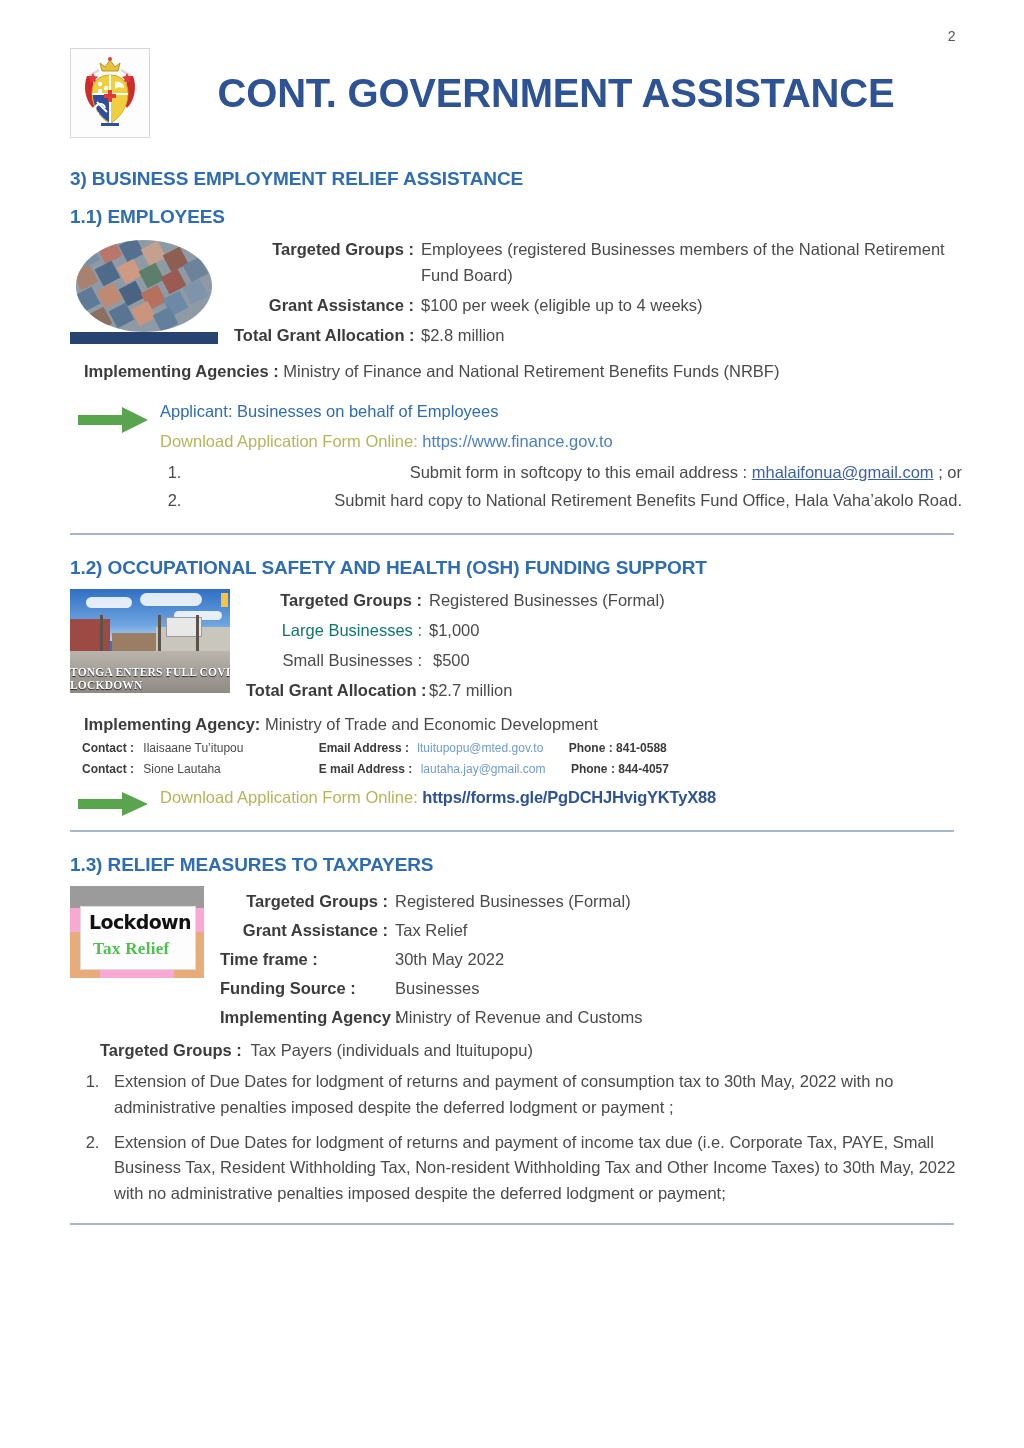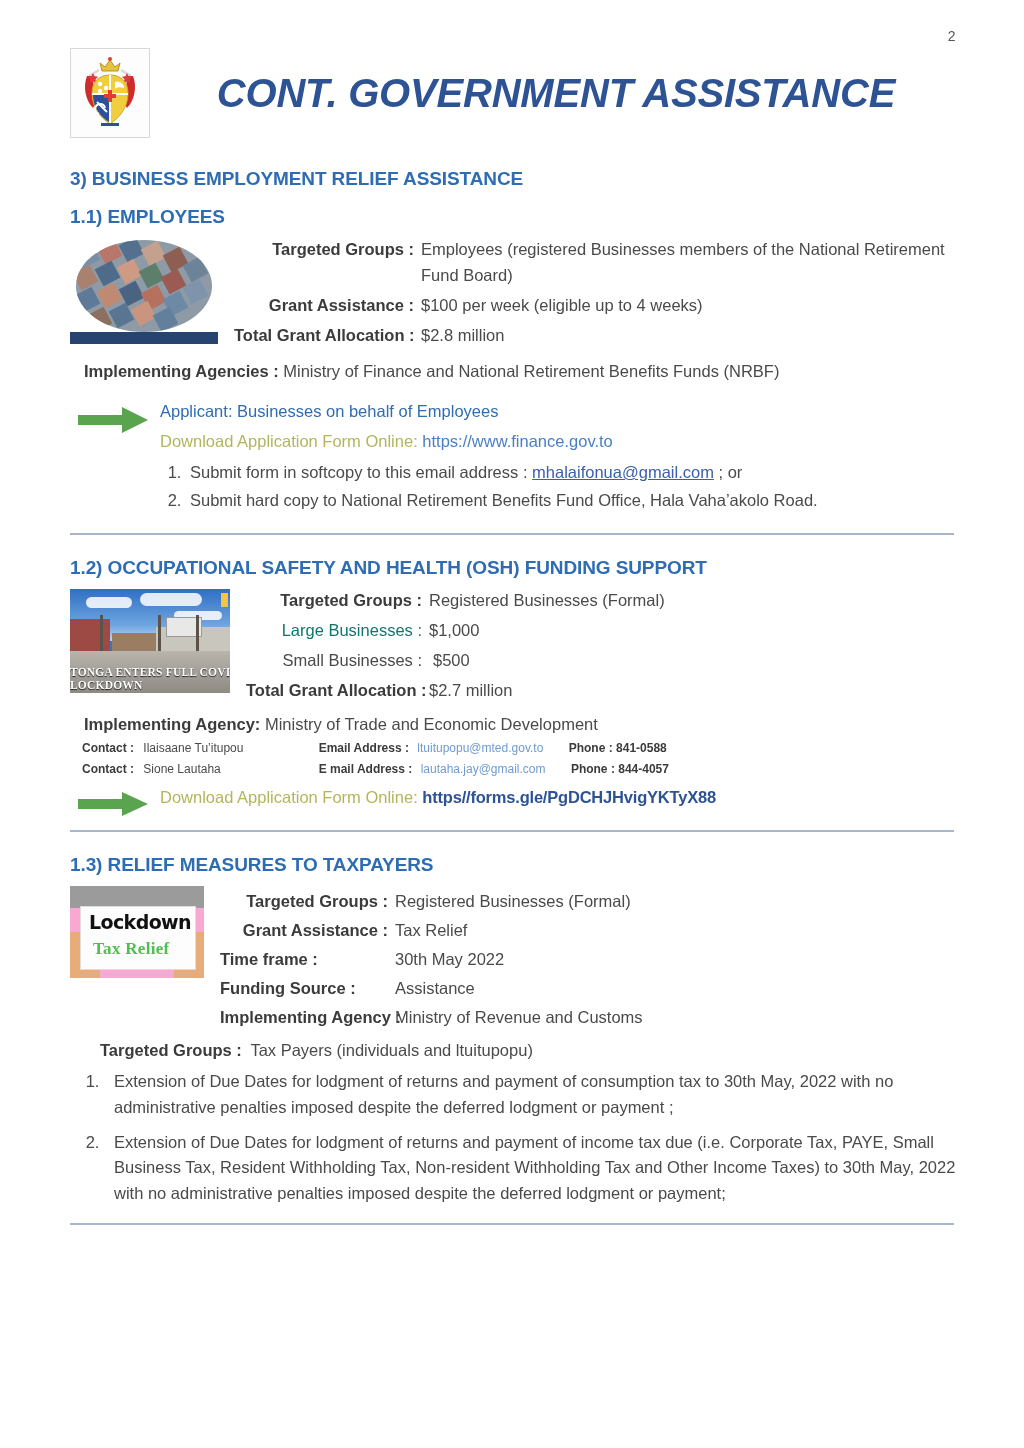--- a/index.html
+++ b/index.html
@@ -57,21 +57,20 @@
   .doc-title {
     font-size: 40px;
     font-weight: bold;
     color: #2e5394;
     letter-spacing: -0.2px;
     line-height: 1;
     white-space: nowrap;
     flex: 1 1 auto;
     text-align: center;
     padding-right: 24px;
-    font-style: italic;
   }
 
   
   .bluebar {
     margin-top: 16px;
     background: #27436f;
     color: #ffffff;
     height: 32px;
     display: flex;
     align-items: center;
@@ -169,20 +168,21 @@
     color: #3b5fa8;
     text-decoration: underline;
   }
 
   ol.sub-ol {
     margin: 6px 0 0 0;
     padding-left: 26px;
     font-size: 16.5px;
     line-height: 1.55;
     color: #4a4a4a;
+    text-align: right;
   }
   ol.sub-ol > li { margin-bottom: 2px; padding-left: 4px; }
 
   ol.tax-ol {
     margin: 6px 0 0 0;
     padding-left: 42px;
     font-size: 16.5px;
     line-height: 1.56;
     color: #4a4a4a;
   }
@@ -533,21 +533,21 @@
       <div class="lbl-line" style="margin-top:3px">
         <span class="lbl" style="width:168px">Grant Assistance  :</span>
         <span class="val">Tax Relief</span>
       </div>
       <div class="lbl-line" style="margin-top:3px">
         <span class="lbl" style="width:168px;text-align:left">Time frame            :</span>
         <span class="val">30th May 2022</span>
       </div>
       <div class="lbl-line" style="margin-top:3px">
         <span class="lbl" style="width:168px;text-align:left">Funding Source     :</span>
-        <span class="val">Assistance</span>
+        <span class="val">Businesses</span>
       </div>
       <div class="lbl-line" style="margin-top:3px">
         <span class="lbl" style="width:168px">Implementing Agency   :</span>
         <span class="val">Ministry of Revenue and Customs</span>
       </div>
     </div>
   </div>
 
   <div class="row" style="margin:6px 0 0 38px">
     <span class="b">Targeted Groups :</span>

